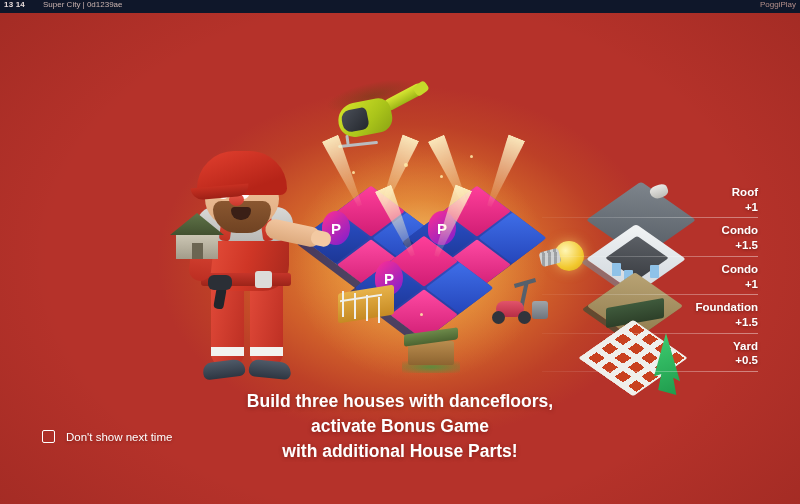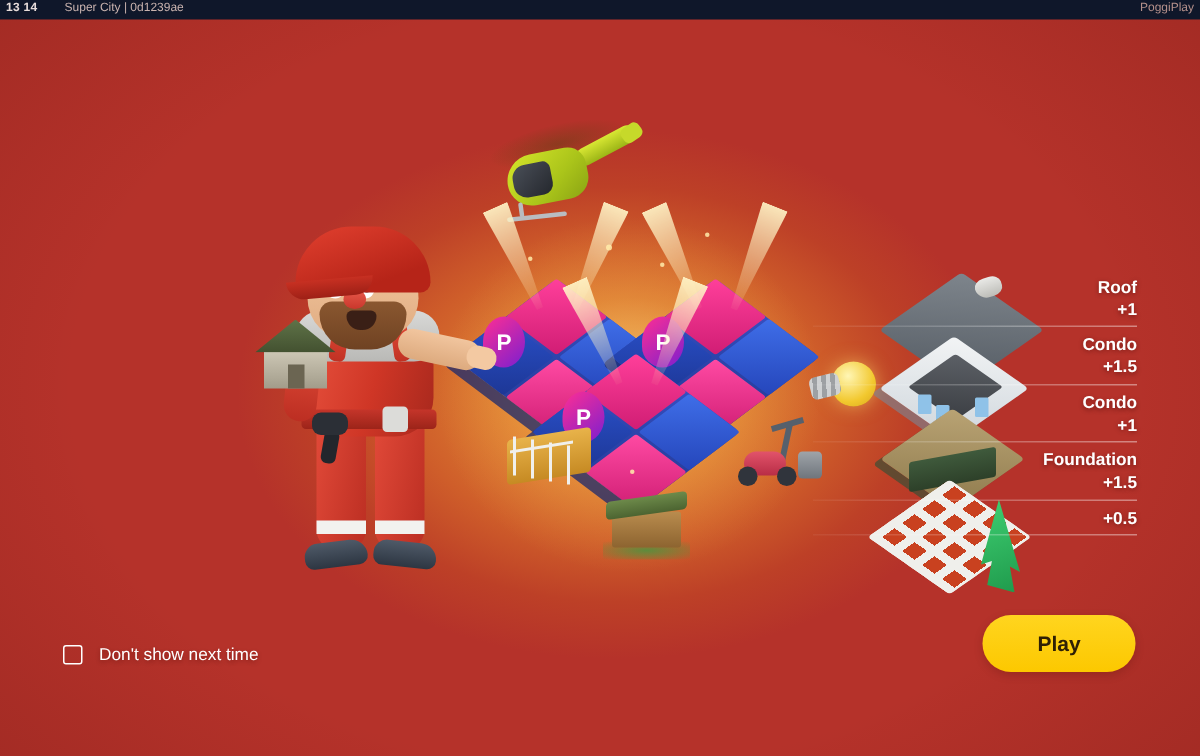--- a/index.html
+++ b/index.html
@@ -669,25 +669,30 @@
       </div>
       <div class="part-row">
         <span class="part-name">Condo</span>
         <span class="part-val">+1</span>
       </div>
       <div class="part-row">
         <span class="part-name">Foundation</span>
         <span class="part-val">+1.5</span>
       </div>
       <div class="part-row">
+        <span class="part-name">Yard</span>
         <span class="part-val">+0.5</span>
       </div>
     </div>
 
+    <div class="tagline">
+      <div>Build three houses with dancefloors,</div>
+      <div>activate Bonus Game</div>
+      <div>with additional House Parts!</div>
+    </div>
 
     <div class="dont-show">
       <span class="chk-box"></span>
       <span class="chk-label">Don't show next time</span>
     </div>
 
-    <button class="play-btn">Play</button>
   </div>
 </div>
 
 </body></html>

